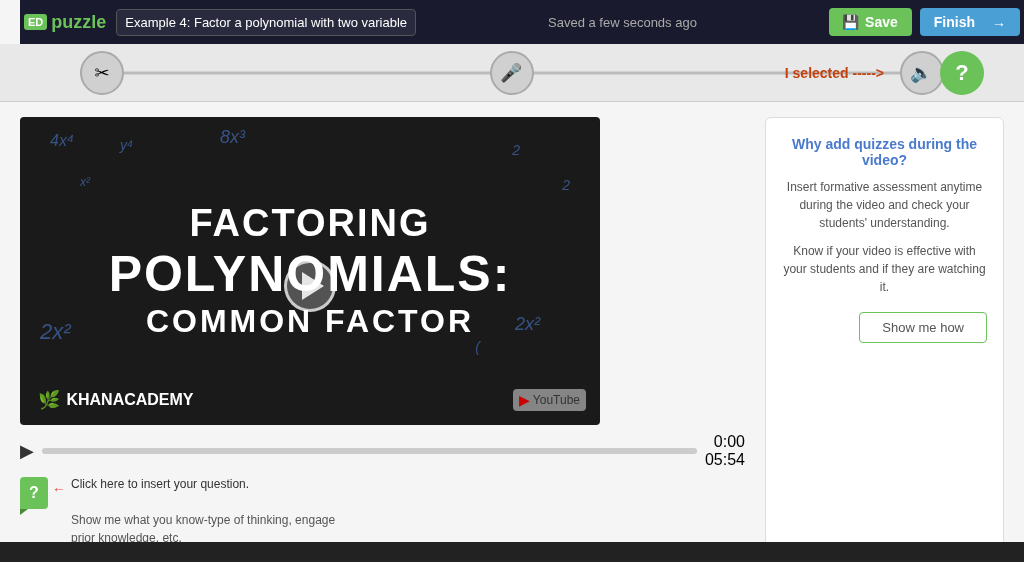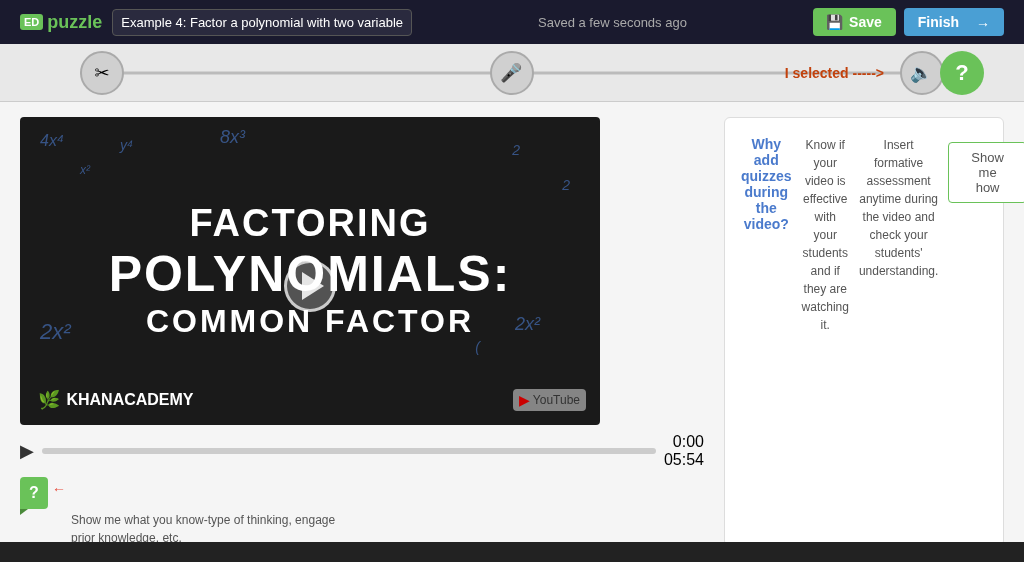--- a/index.html
+++ b/index.html
@@ -3,23 +3,24 @@
   <meta charset="utf-8">
   <style>
     * { box-sizing: border-box; margin: 0; padding: 0; }
     body { font-family: Arial, sans-serif; background: #f5f5f5; width: 1024px; height: 562px; overflow: hidden; }
 
     
     .header {
       background: #1a1a2e;
       display: flex;
       align-items: center;
-      padding: 0 20px;
+      padding: 0 4px;
       height: 44px;
       gap: 10px;
+      margin-left: 20px;
     }
     .logo {
       display: flex;
       align-items: center;
       gap: 4px;
       color: white;
       font-size: 18px;
       font-weight: bold;
     }
     .logo-puzzle { color: #6ac259; }
@@ -337,28 +338,28 @@
     }
     .q-text {
       font-size: 12px;
       color: #555;
       line-height: 1.5;
     }
     .q-text .line-click { color: #333; }
 
     
     .side-panel {
-      width: 280px;
+      width: 239px;
       background: white;
       border: 1px solid #ddd;
       border-radius: 6px;
       padding: 18px 16px;
       display: flex;
-      flex-direction: row;
-      align-items: flex-start;
+      flex-direction: column;
+      align-items: flex-end;
       gap: 10px;
     }
     .side-panel-title {
       color: #4a7acc;
       font-size: 14px;
       font-weight: bold;
       text-align: center;
     }
     .side-panel-desc {
       color: #555;
@@ -426,29 +427,29 @@
     </button>
   </div>
 </div>
 
 <div class="main-content">
 
   <div class="video-area">
     <div class="video-container">
 
       <div class="math-bg">
-        <span class="math-item" style="top:15px;left:20px;font-size:16px;">4x⁴</span>
+        <span class="math-item" style="top:15px;left:30px;font-size:16px;">4x⁴</span>
         <span class="math-item" style="top:20px;left:100px;font-size:14px;">y⁴</span>
         <span class="math-item" style="top:10px;left:200px;font-size:18px;">8x³</span>
         <span class="math-item" style="top:25px;right:80px;font-size:14px;">2</span>
         <span class="math-item" style="bottom:80px;left:20px;font-size:22px;">2x²</span>
         <span class="math-item" style="bottom:90px;right:60px;font-size:18px;">2x²</span>
         <span class="math-item" style="bottom:70px;right:120px;font-size:14px;">(</span>
         <span class="math-item" style="top:60px;right:30px;font-size:14px;">2</span>
-        <span class="math-item" style="top:46px;left:60px;font-size:12px;">x²</span>
+        <span class="math-item" style="top:58px;left:60px;font-size:12px;">x²</span>
       </div>
       <div class="video-title-text">
         <div class="line1">FACTORING</div>
         <div class="line2">POLYNOMIALS:</div>
         <div class="line3">COMMON FACTOR</div>
       </div>
       <div class="play-button">
         <div class="play-icon"></div>
       </div>
       <div class="khan-branding">
@@ -472,30 +473,30 @@
       </div>
 
       <div class="question-marker">
         <div style="display:flex;align-items:flex-start;gap:4px;">
           <div class="q-marker-icon">
             <span>?</span>
           </div>
           <span class="arrow-indicator">←</span>
         </div>
         <div class="q-text">
-          <br>
+          <span class="line-click">Click here to insert your question.</span><br>
           <br>
           <span>Show me what you know-type of thinking, engage</span><br>
           <span>prior knowledge, etc.</span>
         </div>
       </div>
     </div>
   </div>
 
   <div class="side-panel">
     <div class="side-panel-title">Why add quizzes during the video?</div>
+    <div class="side-panel-desc">Insert formative assessment anytime during the video and check your students' understanding.</div>
     <div class="side-panel-desc">Know if your video is effective with your students and if they are watching it.</div>
-    <div class="side-panel-desc">Insert formative assessment anytime during the video and check your students' understanding.</div>
     <button class="show-me-btn">Show me how</button>
   </div>
 </div>
 
 <div class="footer"></div>
 
 </body></html>

